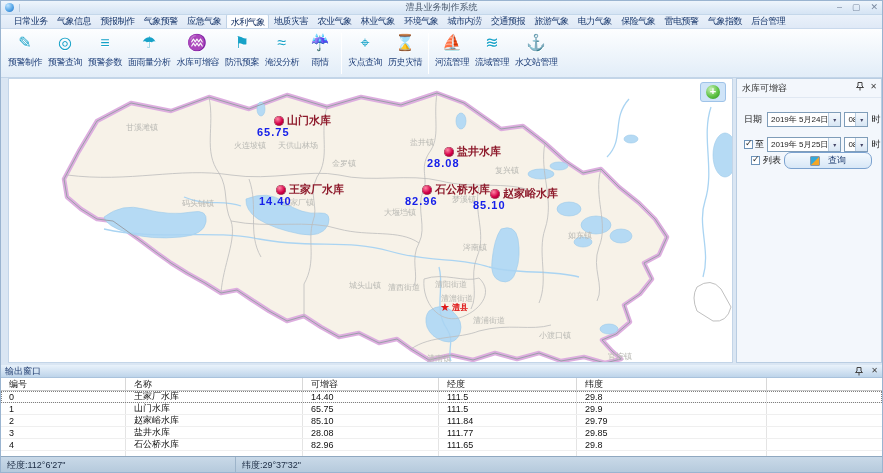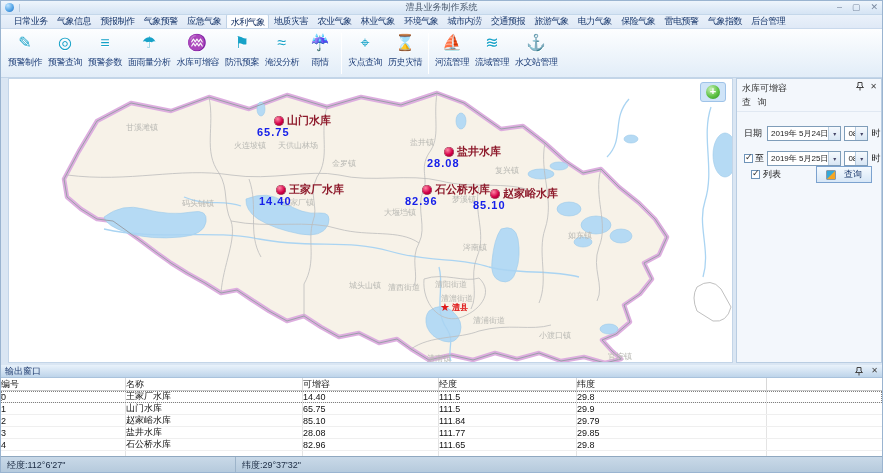--- a/index.html
+++ b/index.html
@@ -51,33 +51,33 @@
   .frow{display:flex;align-items:center;margin:0 5px 0 7px;gap:3px;}
   .flab{width:20px;font-size:9px;color:#222;flex:none;}
   .combo{display:flex;align-items:center;border:1px solid #7f9db9;background:#fff;height:15px;font-size:8px;color:#222;padding-left:3px;cursor:pointer;}
   .combo .cval{white-space:nowrap;overflow:hidden;}
   .combo .arr{margin-left:auto;width:12px;height:13px;background:linear-gradient(#f5f9fd,#d8e6f4);border-left:1px solid #b8cce0;display:flex;align-items:center;justify-content:center;font-size:6px;color:#446;flex:none;}
   .c-date{width:77px;}
   .c-hour{width:24px;}
   .sfx{font-size:9px;color:#222;}
   .cb{width:9px;height:9px;border:1px solid #6e93b8;background:#fff;position:relative;display:inline-block;flex:none;cursor:pointer;}
   .cb.checked::after{content:"✓";position:absolute;left:0;top:-3px;font-size:9px;color:#333;}
-  .qbtn{display:flex;align-items:center;gap:8px;margin-left:auto;margin-right:4px;padding:1px 9px;height:17px;border:1px solid #7ba2cf;border-radius:0;background:linear-gradient(#f5fafe,#d7e7f7);font-size:9px;color:#17366b;cursor:pointer;}
+  .qbtn{display:flex;align-items:center;gap:8px;margin-left:auto;margin-right:4px;padding:1px 25px;height:17px;border:1px solid #7ba2cf;border-radius:7px;background:linear-gradient(#f5fafe,#d7e7f7);font-size:9px;color:#17366b;cursor:pointer;}
   .qicon{width:10px;height:10px;background:linear-gradient(135deg,#35a8d8 45%,#f5a623 55%);border:1px solid #8899aa;border-radius:1px;flex:none;}
 
   
   .output{height:93px;background:#fff;border-top:2px solid #dae6f3;display:flex;flex-direction:column;}
   .o-head{height:13px;background:linear-gradient(#e9f2fb,#bed4ea);border-bottom:1px solid #a9c2dc;display:flex;align-items:center;padding:0 4px;position:relative;}
   .o-title{font-size:9px;color:#1e3a6e;}
   .o-icons{margin-left:auto;display:flex;gap:8px;align-items:center;}
   .o-icons .close-x{font-size:8px;color:#444;cursor:pointer;line-height:8px;}
   .tbl{flex:1;overflow:hidden;background:#fff;}
   .trow,.thead{display:flex;height:12px;align-items:center;}
   .thead{border-bottom:1px solid #c8c8c8;height:13px;}
-  .tcell{font-size:9px;color:#111;border-right:1px solid #e4e4e4;height:100%;display:flex;align-items:center;white-space:nowrap;overflow:hidden;}
+  .tcell{font-size:9px;color:#111;padding-left:8px;border-right:1px solid #e4e4e4;height:100%;display:flex;align-items:center;white-space:nowrap;overflow:hidden;}
   .thead .tcell{color:#222;border-right:1px solid #d8d8d8;}
   .trow{border-bottom:1px solid #efefef;cursor:default;}
   .trow.focused{outline:1px dotted #808080;outline-offset:-1px;}
 
   
   .statusbar{height:18px;background:linear-gradient(#c9d9e8,#b3c8db);border-top:1px solid #8fa8c0;display:flex;align-items:center;font-size:9px;color:#1a2a42;}
   .sb-field{padding:0 6px;height:100%;display:flex;align-items:center;}
   .sb-field.first{width:235px;border-right:1px solid #9db4ca;}
 
   .pin-svg{display:block;cursor:pointer;}
@@ -272,21 +272,20 @@
       <div class="zoom-btn">
         <div class="zoom-circle">+</div>
       </div>
     </div>
 
     <div class="vsplit"></div>
 
     <div class="panel">
       <div class="p-head">
         <div class="p-title">水库可增容</div>
-        <div class="p-sub">查 询</div>
         <div class="p-icons">
           <svg class="pin-svg" width="8" height="9" viewBox="0 0 8 9">
               <path d="M2 0.5 L6 0.5 L6 4 L7.5 5.5 L0.5 5.5 L2 4 Z M4 5.5 L4 8.5" stroke="#444" stroke-width="1" fill="none"></path>
             </svg>
           <span class="close-x">✕</span>
         </div>
       </div>
       <div class="p-body">
         <div class="frow" style="margin-top:14px;">
           <span class="flab">日期</span>

